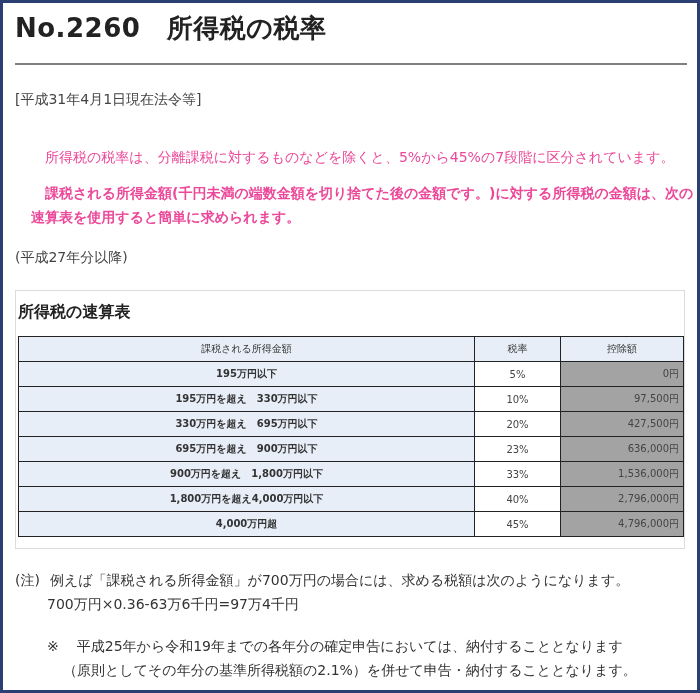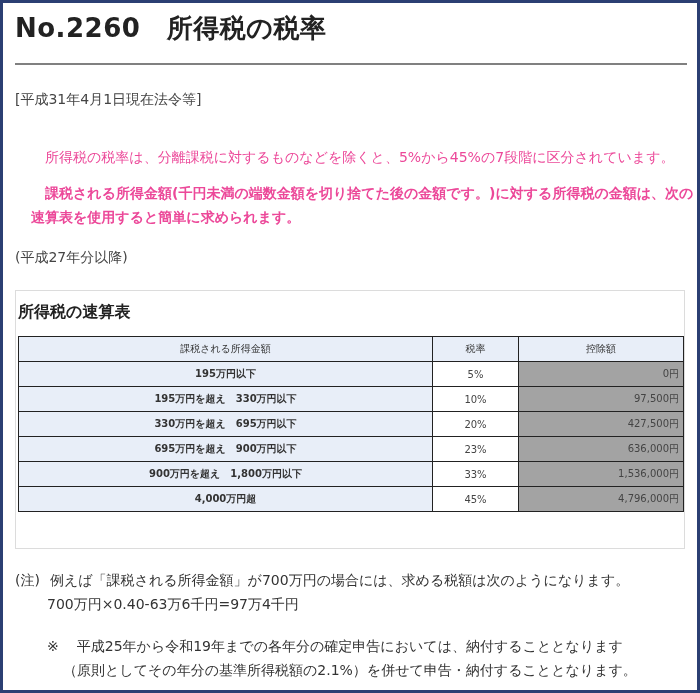--- a/index.html
+++ b/index.html
@@ -51,21 +51,21 @@
     }
     table.rates th, table.rates td {
       border: 1px solid #222222; height: 25px; padding: 0 4px;
       box-sizing: border-box;
     }
     table.rates th {
       background: #e8eef8; font-weight: normal; color: #333333; text-align: center;
     }
     table.rates td.range {
       background: #e8eef8; text-align: center; font-weight: bold; color: #333333;
-      width: 414px;
+      width: 456px;
     }
     table.rates td.rate { background: #ffffff; text-align: center; color: #444444; width: 86px; }
     table.rates td.ded { background: #a3a3a3; text-align: right; color: #444444; }
 
     .note {
       position: absolute; left: 12px; font-size: 14px; line-height: 24px; color: #333333;
     }
     .n1 { top: 565px; }
     .n2 { top: 589px; left: 44px; }
     .n3 { top: 631px; left: 44px; }
@@ -116,29 +116,34 @@
           <td class="range">695万円を超え　900万円以下</td>
           <td class="rate">23%</td>
           <td class="ded">636,000円</td>
         </tr>
         <tr>
           <td class="range">900万円を超え　1,800万円以下</td>
           <td class="rate">33%</td>
           <td class="ded">1,536,000円</td>
         </tr>
         <tr>
+          <td class="range">1,800万円を超え4,000万円以下</td>
+          <td class="rate">40%</td>
+          <td class="ded">2,796,000円</td>
+        </tr>
+        <tr>
           <td class="range">4,000万円超</td>
           <td class="rate">45%</td>
           <td class="ded">4,796,000円</td>
         </tr>
       </tbody>
     </table>
   </div>
 
   <div class="note n1">
     <span class="lbl">(注)</span><span>例えば「課税される所得金額」が700万円の場合には、求める税額は次のようになります。</span>
   </div>
-  <div class="note n2">700万円×0.40-63万6千円=97万4千円</div>
+  <div class="note n2">700万円×0.36-63万6千円=97万4千円</div>
   <div class="note n3">
     <span class="mark">※</span><span>平成25年から令和19年までの各年分の確定申告においては、納付することとなります</span>
   </div>
   <div class="note n4">（原則としてその年分の基準所得税額の2.1%）を併せて申告・納付することとなります。</div>
 </div>
 
 </body></html>

